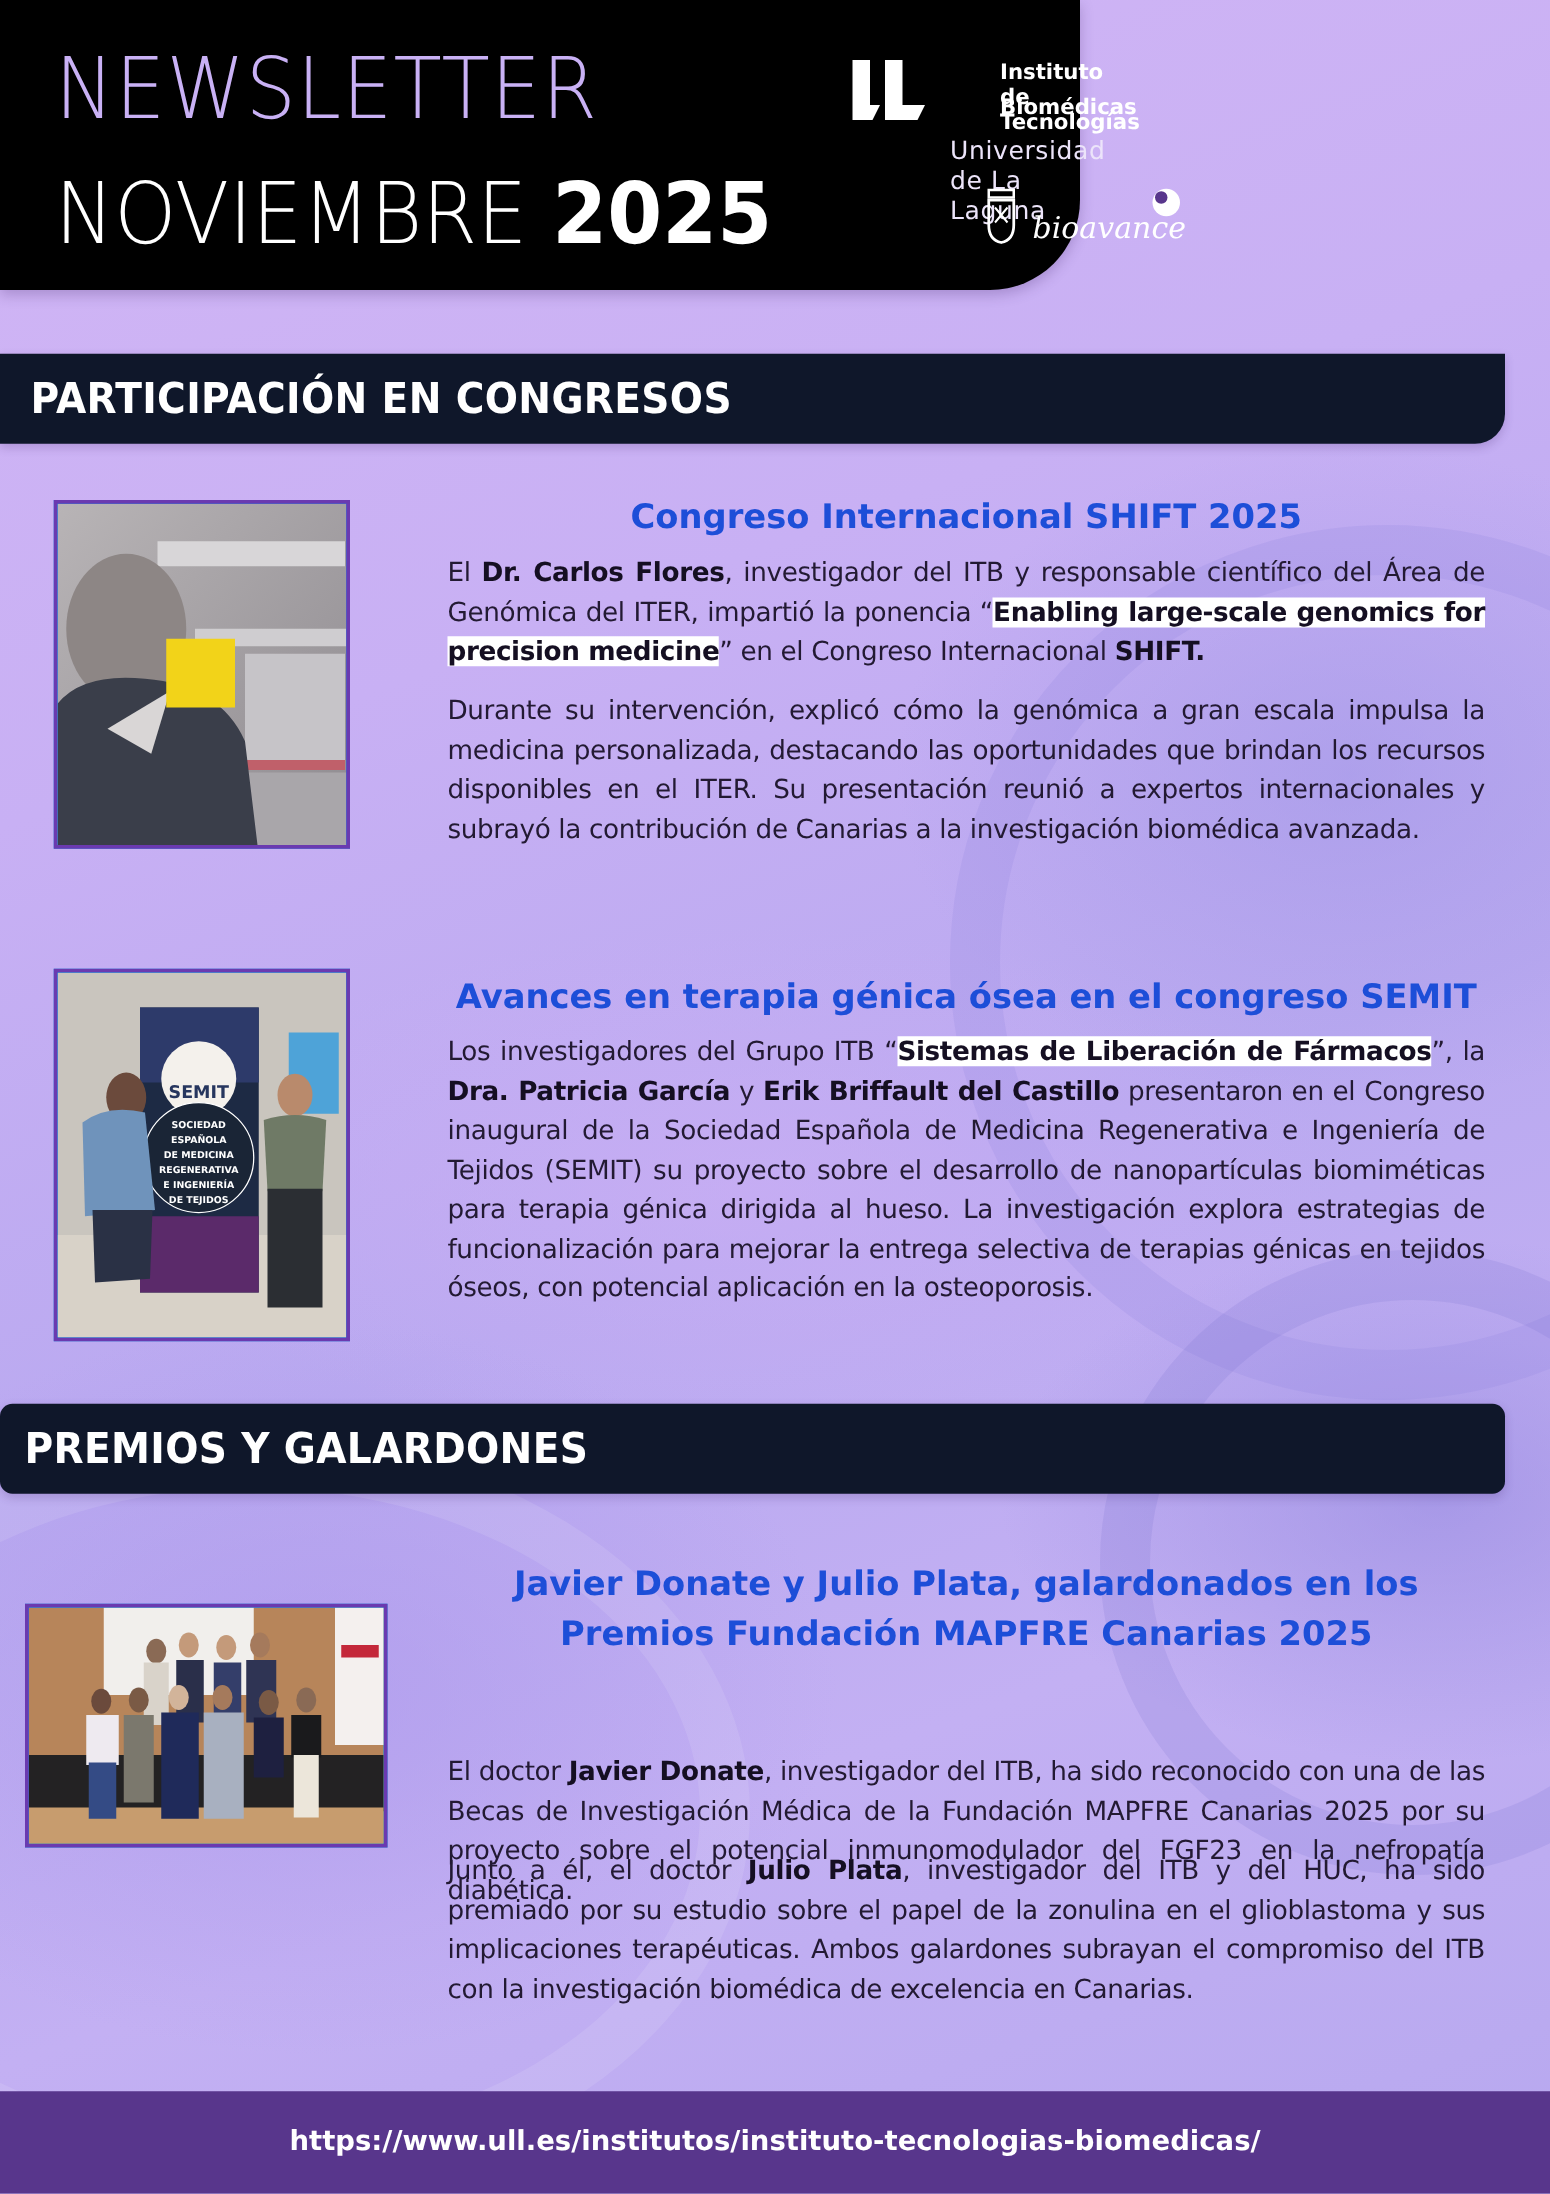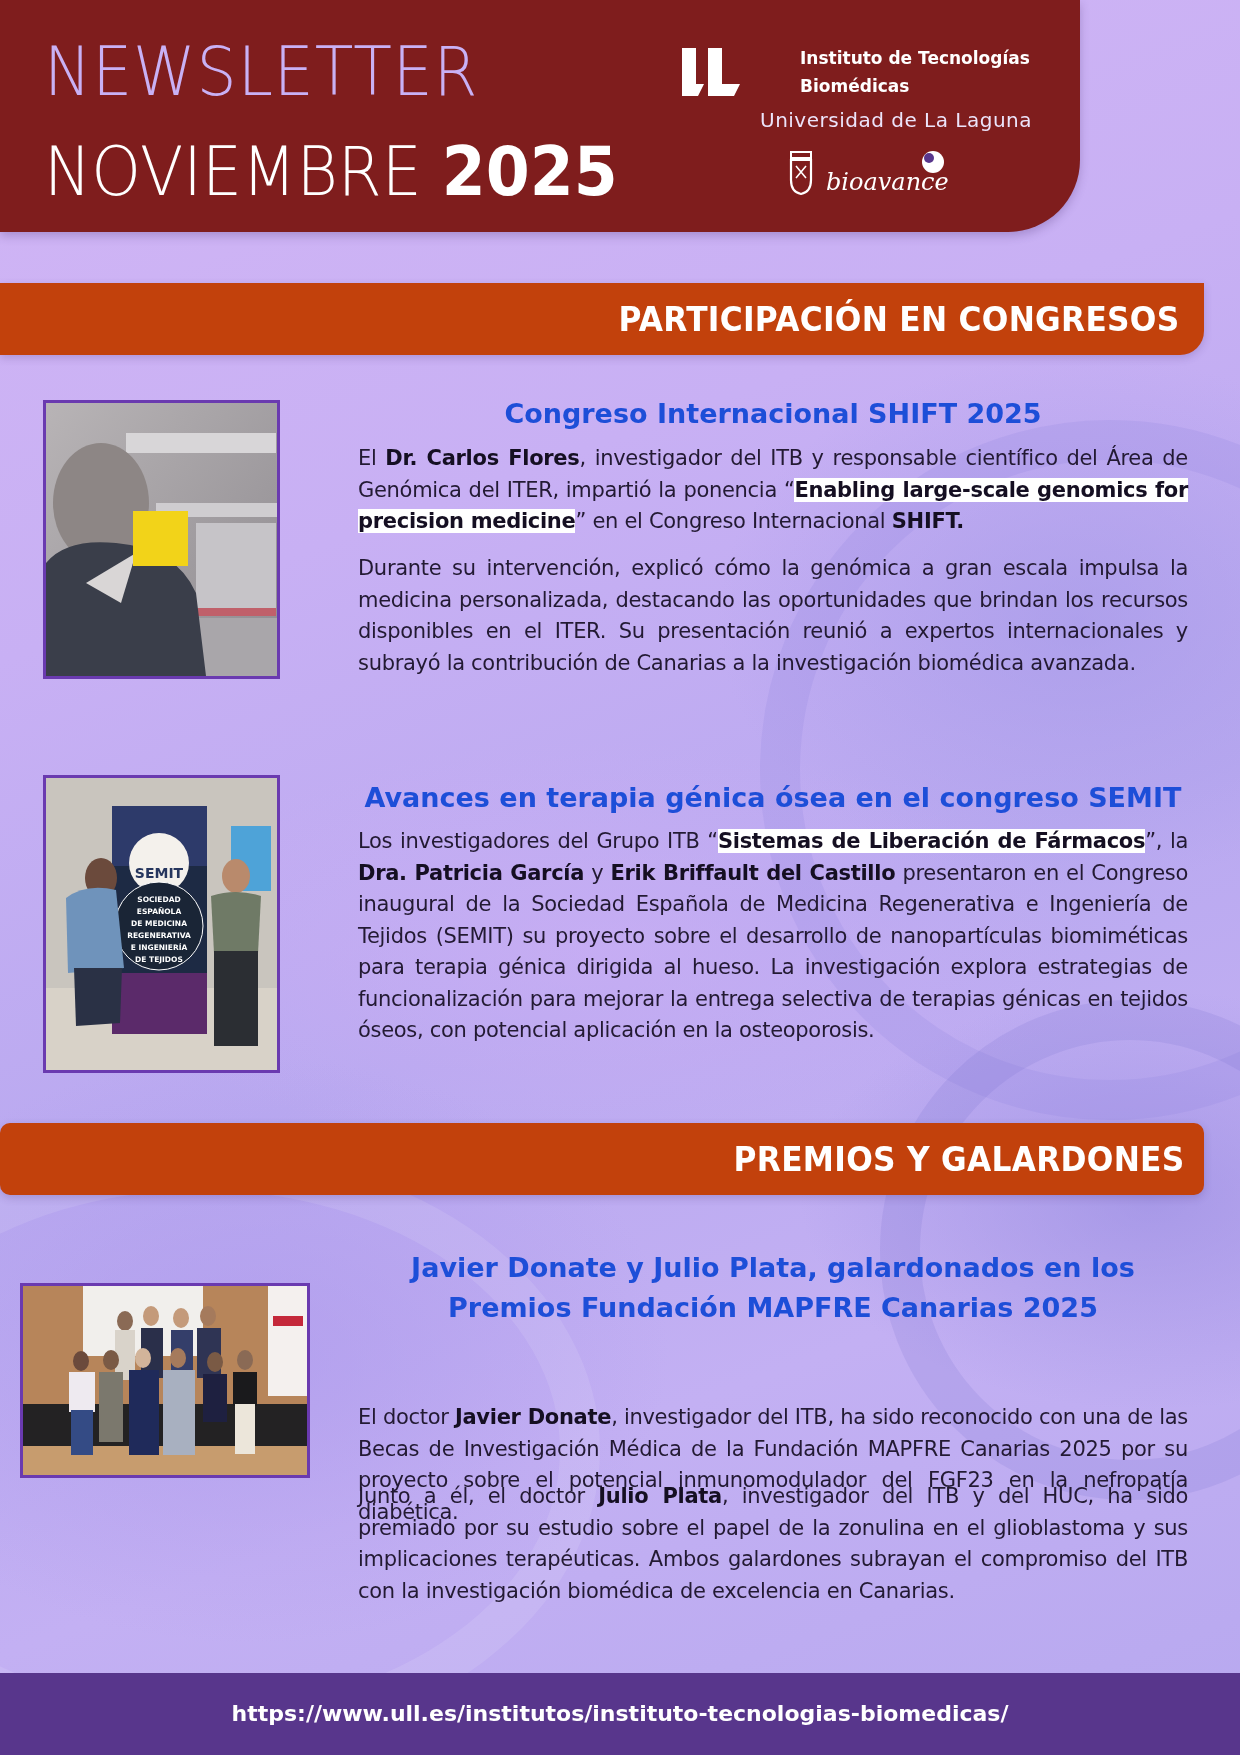--- a/index.html
+++ b/index.html
@@ -16,22 +16,22 @@
         linear-gradient(160deg, #d2b6f5 0%, #c8b0f4 30%, #b9a9f0 55%, #c3b0f3 75%, #b7a8ef 100%);
     }
     .swirl {
       position: absolute; border-radius: 50%;
       border: 40px solid rgba(255,255,255,0.12);
       pointer-events: none;
     }
 
     
     .header {
-      position: absolute; left: 0; top: 0; width: 1080px; height: 232px;
-      background: #7f1d1d;
+      position: absolute; left: 0; top: 0; width: 864px; height: 232px;
+      background: #000000;
       border-bottom-right-radius: 72px;
       box-shadow: 0 4px 10px rgba(60,30,100,0.25);
     }
     .nl-title {
       position: absolute; left: 44px; top: 38px;
       font-family: "DejaVu Sans", sans-serif; font-weight: 200;
       font-size: 68px; letter-spacing: 1px; color: #c9b1f5; line-height: 1;
       transform: scaleX(0.93); transform-origin: left;
     }
     .nl-month {
@@ -54,24 +54,24 @@
     .cabildo-icon { position: absolute; left: 788px; top: 150px; width: 26px; height: 46px; }
     .bioavance {
       position: absolute; left: 826px; top: 168px; font-family: "DejaVu Serif", serif;
       font-style: italic; font-size: 24px; color: #ffffff;
     }
     .bio-dot { position: absolute; left: 920px; top: 148px; width: 26px; height: 26px; }
 
     
     .banner {
       position: absolute; left: 0; width: 1204px; height: 72px;
-      background: #c2410c;
+      background: #0f172a;
       border-bottom-right-radius: 24px;
       box-shadow: 0 3px 8px rgba(60,30,100,0.2);
-      display: flex; align-items: center; justify-content: flex-end;
+      display: flex; align-items: center; justify-content: flex-start;
     }
     .banner span {
       color: #ffffff; font-weight: 700; font-size: 34px; letter-spacing: 0.3px;
       transform: scaleX(0.92);
     }
 
     
     .photo {
       position: absolute; border: 3px solid #6a3ab0;
       background: #0ea5e9; overflow: hidden;

